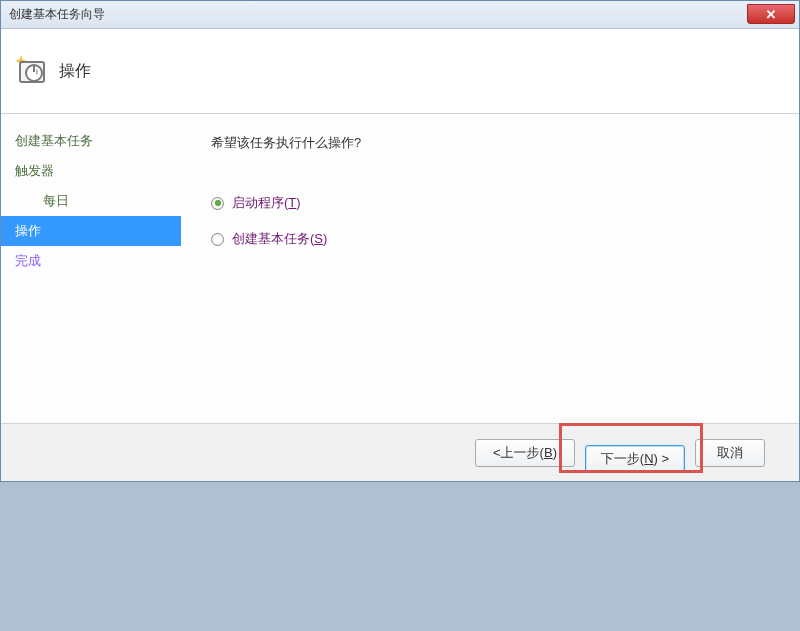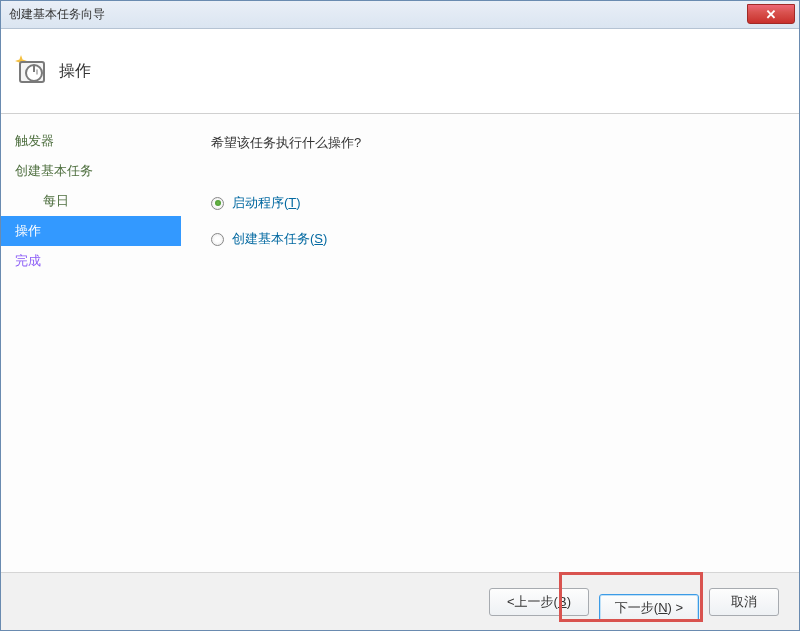--- a/index.html
+++ b/index.html
@@ -8,21 +8,21 @@
       font-family: 'Microsoft YaHei', 'SimSun', Tahoma, sans-serif;
       font-size: 13px;
       background: #b0c0d0;
       width: 800px;
       height: 631px;
       overflow: hidden;
       position: relative;
     }
     .window {
       width: 800px;
-      height: 631px;
+      height: 482px;
       background: #fff;
       border: 1px solid #6a8bb0;
       display: flex;
       flex-direction: column;
     }
     .titlebar {
       height: 28px;
       background: linear-gradient(#e9eff7, #dbe5f1);
       border-bottom: 1px solid #b5c3d3;
       display: flex;
@@ -160,30 +160,30 @@
       flex-shrink: 0;
     }
     .radio-circle.checked::after {
       content: '';
       width: 6px;
       height: 6px;
       background: radial-gradient(#6fba4a,#3f8f2a);
       border-radius: 50%;
       display: block;
     }
-    .radio-label { font-size: 13px; color: #0369a1; }
+    .radio-label { font-size: 13px; color: #701a75; }
     .underline { text-decoration: underline; }
     .footer {
       height: 58px;
       background: #f1f1f1;
       border-top: 1px solid #d5d5d5;
       display: flex;
       align-items: center;
       justify-content: flex-end;
-      padding-right: 20px;
+      padding-right: 34px;
       gap: 10px;
     }
     .btn {
       height: 28px;
       min-width: 100px;
       padding: 0 14px;
       background: linear-gradient(#fdfdfd,#eef1f4);
       border: 1px solid #a7abb0;
       border-radius: 3px;
       font-size: 13px;
@@ -226,22 +226,22 @@
     <div class="header-icon">
       <div class="header-icon-star"></div>
       <div class="header-icon-clock"></div>
     </div>
     <span class="header-title">操作</span>
   </div>
 
   <div class="content-area">
 
     <div class="sidebar">
+      <div class="sidebar-item">创建基本任务</div>
       <div class="sidebar-item">触发器</div>
-      <div class="sidebar-item">创建基本任务</div>
       <div class="sidebar-item sub">每日</div>
       <div class="sidebar-item active">操作</div>
       <div class="sidebar-item plain">完成</div>
     </div>
 
     <div class="main-panel">
       <div class="question-text">希望该任务执行什么操作?</div>
 
       <div class="radio-group">
 

